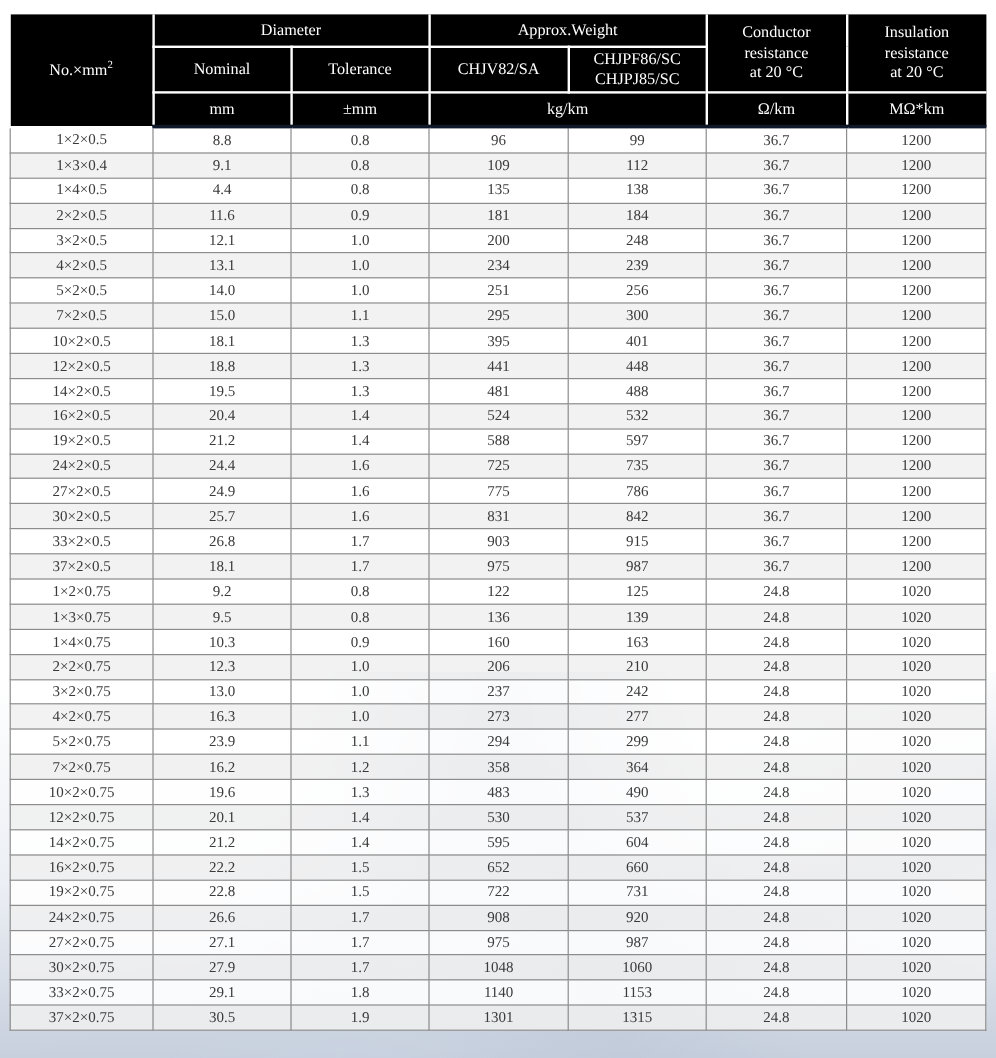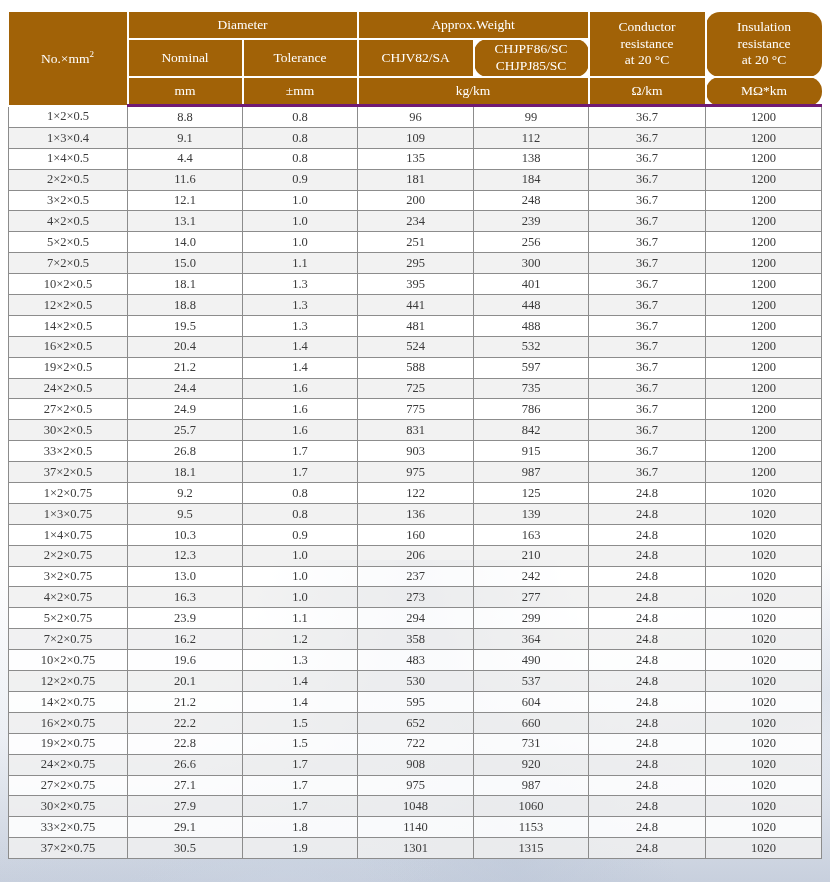--- a/index.html
+++ b/index.html
@@ -32,36 +32,36 @@
   table.spec {
     position: absolute;
     left: 8px;
     top: 12px;
     width: 813px;
     border-collapse: collapse;
     table-layout: fixed;
   }
   
   thead th {
-    background: #a16207;
+    background: #000000;
     color: #ffffff;
     font-weight: normal;
     font-size: 13.5px;
     line-height: 1.25;
     text-align: center;
     vertical-align: middle;
     border: 2px solid #ffffff;
     padding: 0;
   }
   thead tr:first-child th { border-top: none; }
   thead th:first-child { border-left: none; }
-  thead th:last-child { border-right: none; border-radius: 14px; }
+  thead th:last-child { border-right: none; }
   thead tr.h1 th { height: 26px; }
   thead tr.h2 th { height: 36px; }
-  thead tr.units th { height: 26px; border-bottom: 3px solid #701a75; }
+  thead tr.units th { height: 26px; border-bottom: 3px solid #0f172a; }
   thead .sup { font-size: 9px; vertical-align: super; }
   
   tbody td {
     height: 19.9px;
     padding: 0;
     font-size: 12.5px;
     color: #3a3a3a;
     text-align: center;
     vertical-align: middle;
     border: 1px solid #8c8c8c;

